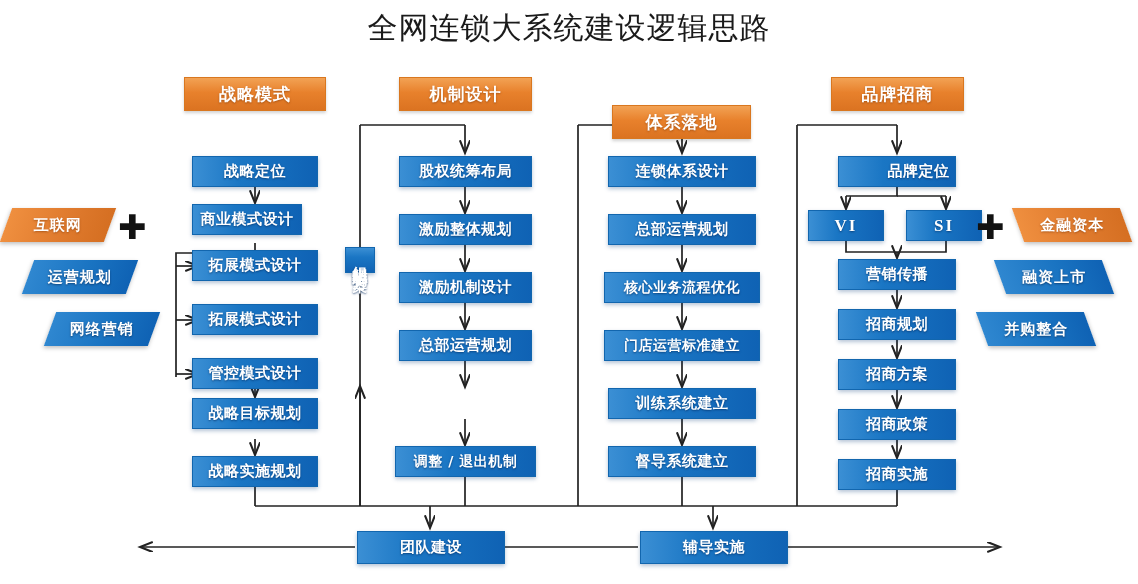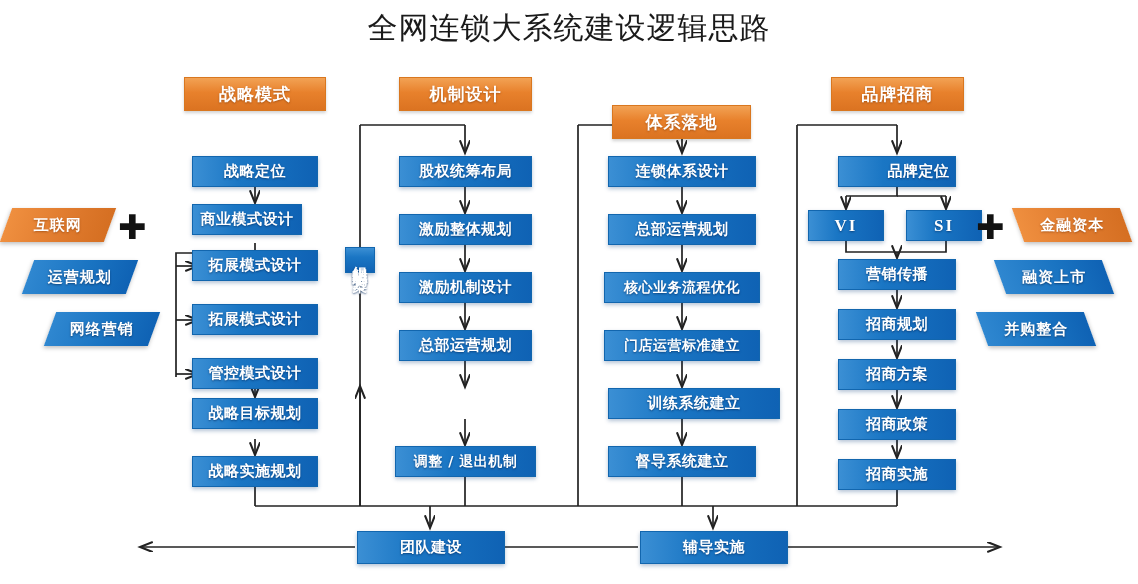--- a/index.html
+++ b/index.html
@@ -190,21 +190,21 @@
   <div class="node" style="left:399px; top:156px; width:133px;">股权统筹布局</div>
   <div class="node" style="left:399px; top:214px; width:133px;">激励整体规划</div>
   <div class="node" style="left:399px; top:272px; width:133px;">激励机制设计</div>
   <div class="node" style="left:399px; top:330px; width:133px;">总部运营规划</div>
   <div class="node small" style="left:395px; top:446px; width:141px;">调整 / 退出机制</div>
 
   <div class="node" style="left:608px; top:156px; width:148px;">连锁体系设计</div>
   <div class="node" style="left:608px; top:214px; width:148px;">总部运营规划</div>
   <div class="node small" style="left:604px; top:272px; width:156px;">核心业务流程优化</div>
   <div class="node small" style="left:604px; top:330px; width:156px;">门店运营标准建立</div>
-  <div class="node" style="left:608px; top:388px; width:172px;">训练系统建立</div>
+  <div class="node" style="left:608px; top:388px; width:148px;">训练系统建立</div>
   <div class="node" style="left:608px; top:446px; width:148px;">督导系统建立</div>
 
   <div class="node" style="left:838px; top:156px; width:118px;padding-left:43px;">品牌定位</div>
   <div class="node latin" style="left:808px; top:210px; width:76px;">VI</div>
   <div class="node latin" style="left:906px; top:210px; width:76px;">SI</div>
   <div class="node" style="left:838px; top:259px; width:118px;">营销传播</div>
   <div class="node" style="left:838px; top:309px; width:118px;">招商规划</div>
   <div class="node" style="left:838px; top:359px; width:118px;">招商方案</div>
   <div class="node" style="left:838px; top:409px; width:118px;">招商政策</div>
   <div class="node" style="left:838px; top:459px; width:118px;">招商实施</div>

